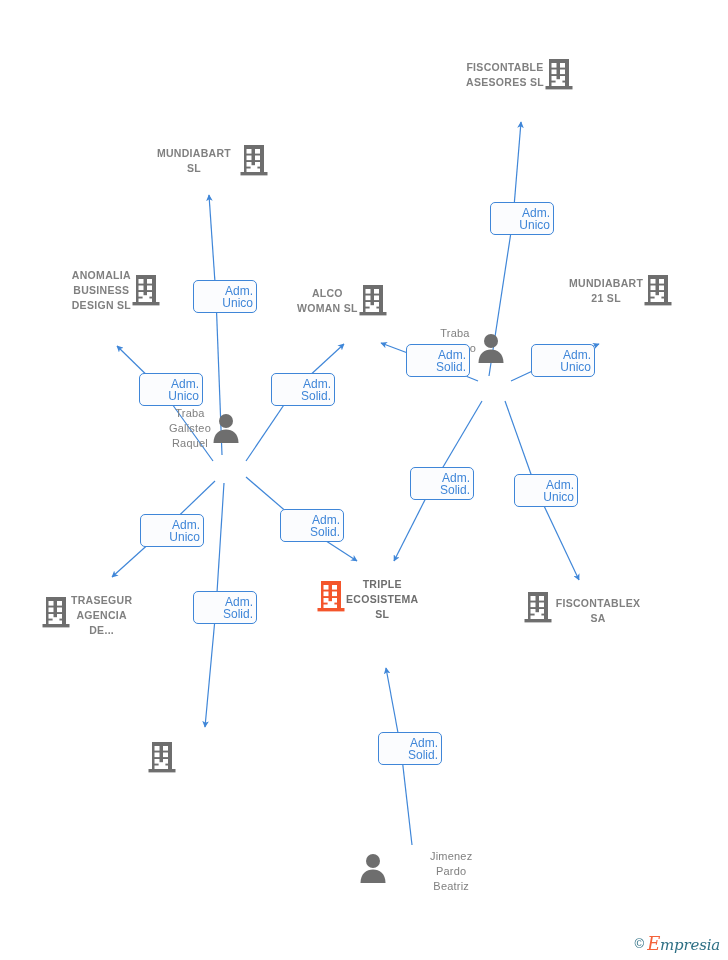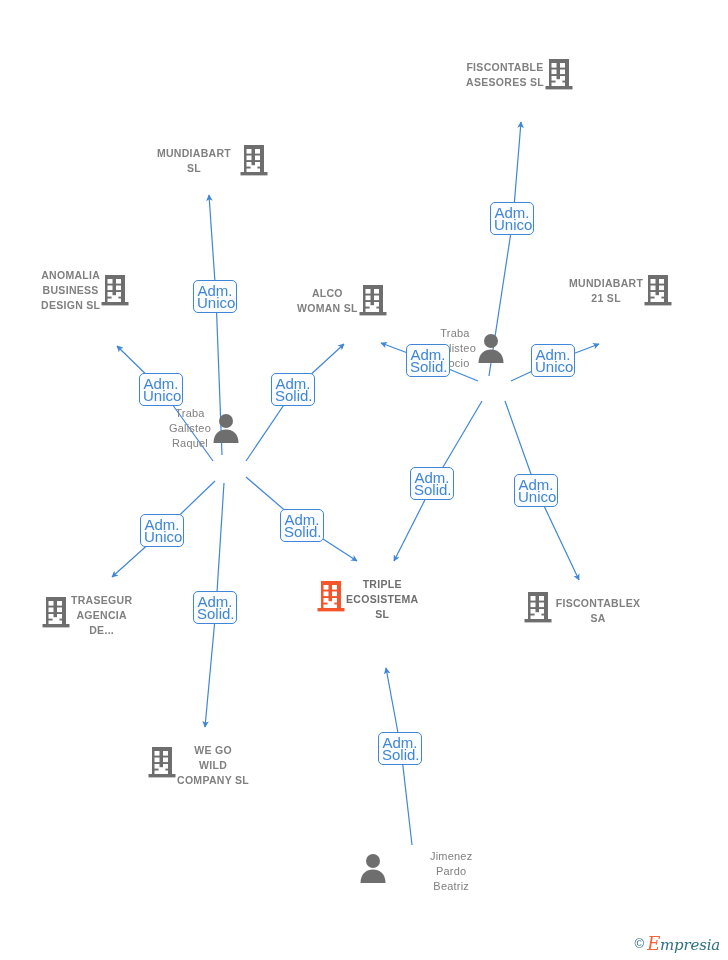--- a/index.html
+++ b/index.html
@@ -63,25 +63,25 @@
   .node.label-below .label { order: 1; margin-top: 3px; }
 
   
   .edge-label {
     position: absolute;
     box-sizing: border-box;
     background: #fbfcfe;
     border: 1px solid #3f86d8;
     border-radius: 5px;
     color: #3f86d8;
-    font-size: 15px;
+    font-size: 12px;
     line-height: 12px;
-    text-align: center;
+    text-align: right;
     padding: 4px 3px 3px 3px;
-    width: 44px;
+    width: 64px;
     margin-left: -23px;
     margin-top: -17px;
     white-space: pre-line;
     cursor: pointer;
   }
 
   
   #watermark {
     position: absolute;
     right: 8px;
@@ -171,21 +171,21 @@
             <rect x="7.5" y="19" width="5" height="4.6" fill="#fff"></rect>
             <rect x="16" y="19" width="5" height="4.6" fill="#fff"></rect>
             <rect x="7.5" y="25.5" width="5" height="4.6" fill="#fff"></rect>
             <rect x="16" y="25.5" width="5" height="4.6" fill="#fff"></rect>
     <rect x="11.6" y="22.2" width="6.8" height="6.8" fill="#fff"></rect>
     <rect x="1.5" y="29" width="27" height="3.4" fill="#6e6e6e"></rect>
   </svg></span>
         <span class="label">FISCONTABLE
 ASESORES SL</span>
       </div>
-      <div class="node company label-above" style="left: 101px; top: 268px;">
+      <div class="node company label-above" style="left: 101px; top: 268px; justify-content: flex-end;">
         <span class="glyph"><svg width="30" height="34" viewBox="0 0 30 34" aria-hidden="true">
     <rect x="5" y="2" width="20" height="27" fill="#6e6e6e"></rect>
     <rect x="7.5" y="6" width="5" height="4.6" fill="#fff"></rect>
             <rect x="16" y="6" width="5" height="4.6" fill="#fff"></rect>
             <rect x="7.5" y="12.5" width="5" height="4.6" fill="#fff"></rect>
             <rect x="16" y="12.5" width="5" height="4.6" fill="#fff"></rect>
             <rect x="7.5" y="19" width="5" height="4.6" fill="#fff"></rect>
             <rect x="16" y="19" width="5" height="4.6" fill="#fff"></rect>
             <rect x="7.5" y="25.5" width="5" height="4.6" fill="#fff"></rect>
             <rect x="16" y="25.5" width="5" height="4.6" fill="#fff"></rect>
@@ -307,23 +307,20 @@
             <rect x="16" y="6" width="5" height="4.6" fill="#fff"></rect>
             <rect x="7.5" y="12.5" width="5" height="4.6" fill="#fff"></rect>
             <rect x="16" y="12.5" width="5" height="4.6" fill="#fff"></rect>
             <rect x="7.5" y="19" width="5" height="4.6" fill="#fff"></rect>
             <rect x="16" y="19" width="5" height="4.6" fill="#fff"></rect>
             <rect x="7.5" y="25.5" width="5" height="4.6" fill="#fff"></rect>
             <rect x="16" y="25.5" width="5" height="4.6" fill="#fff"></rect>
     <rect x="11.6" y="22.2" width="6.8" height="6.8" fill="#fff"></rect>
     <rect x="1.5" y="29" width="27" height="3.4" fill="#6e6e6e"></rect>
   </svg></span>
-        <span class="label">WE GO
-WILD
-COMPANY  SL</span>
       </div>
       <div class="node person label-below" style="left: 418px; top: 846px; gap: 42px;">
         <span class="glyph"><svg width="30" height="32" viewBox="0 0 30 32" aria-hidden="true">
     <circle cx="15" cy="9" r="7" fill="#6e6e6e"></circle>
     <path d="M2.5 31 C2.5 21.5 8.5 17.5 15 17.5 C21.5 17.5 27.5 21.5 27.5 31 Z" fill="#6e6e6e"></path>
   </svg></span>
         <span class="label">Jimenez
 Pardo
 Beatriz</span>
       </div>

